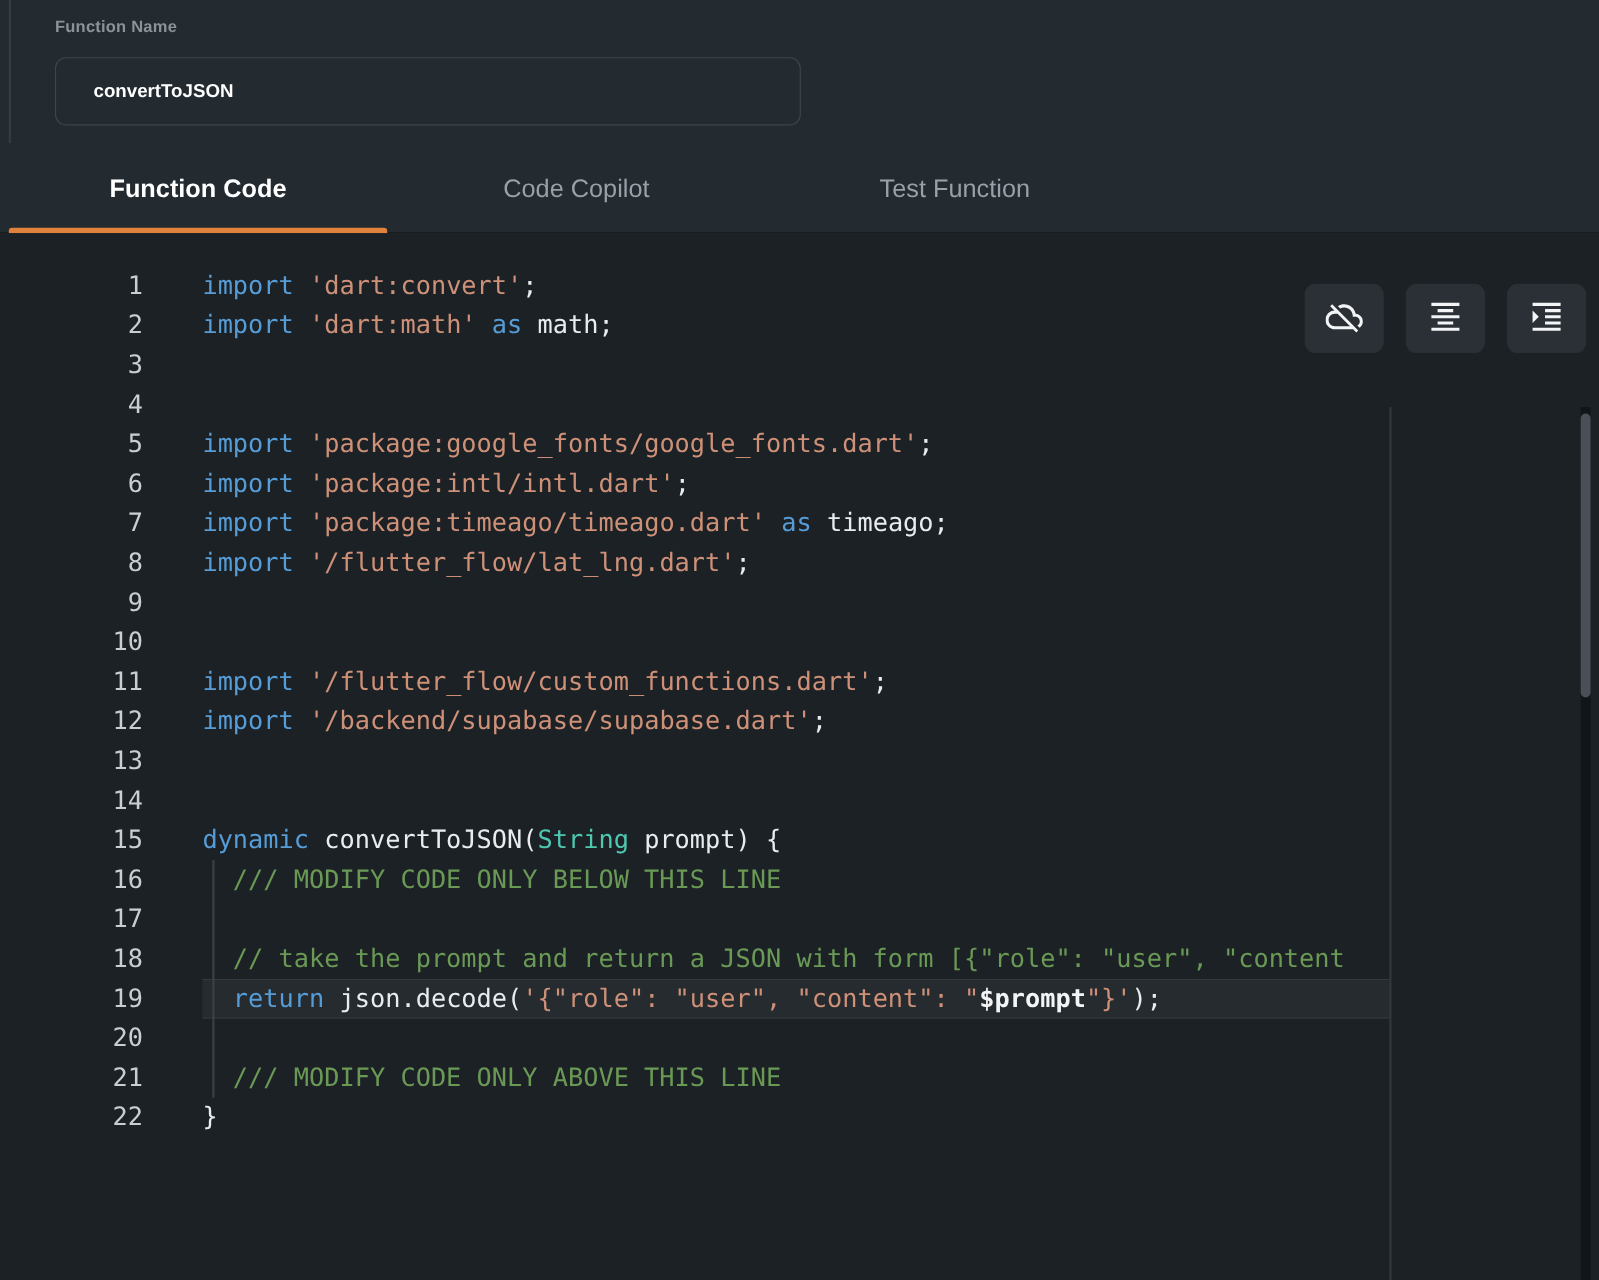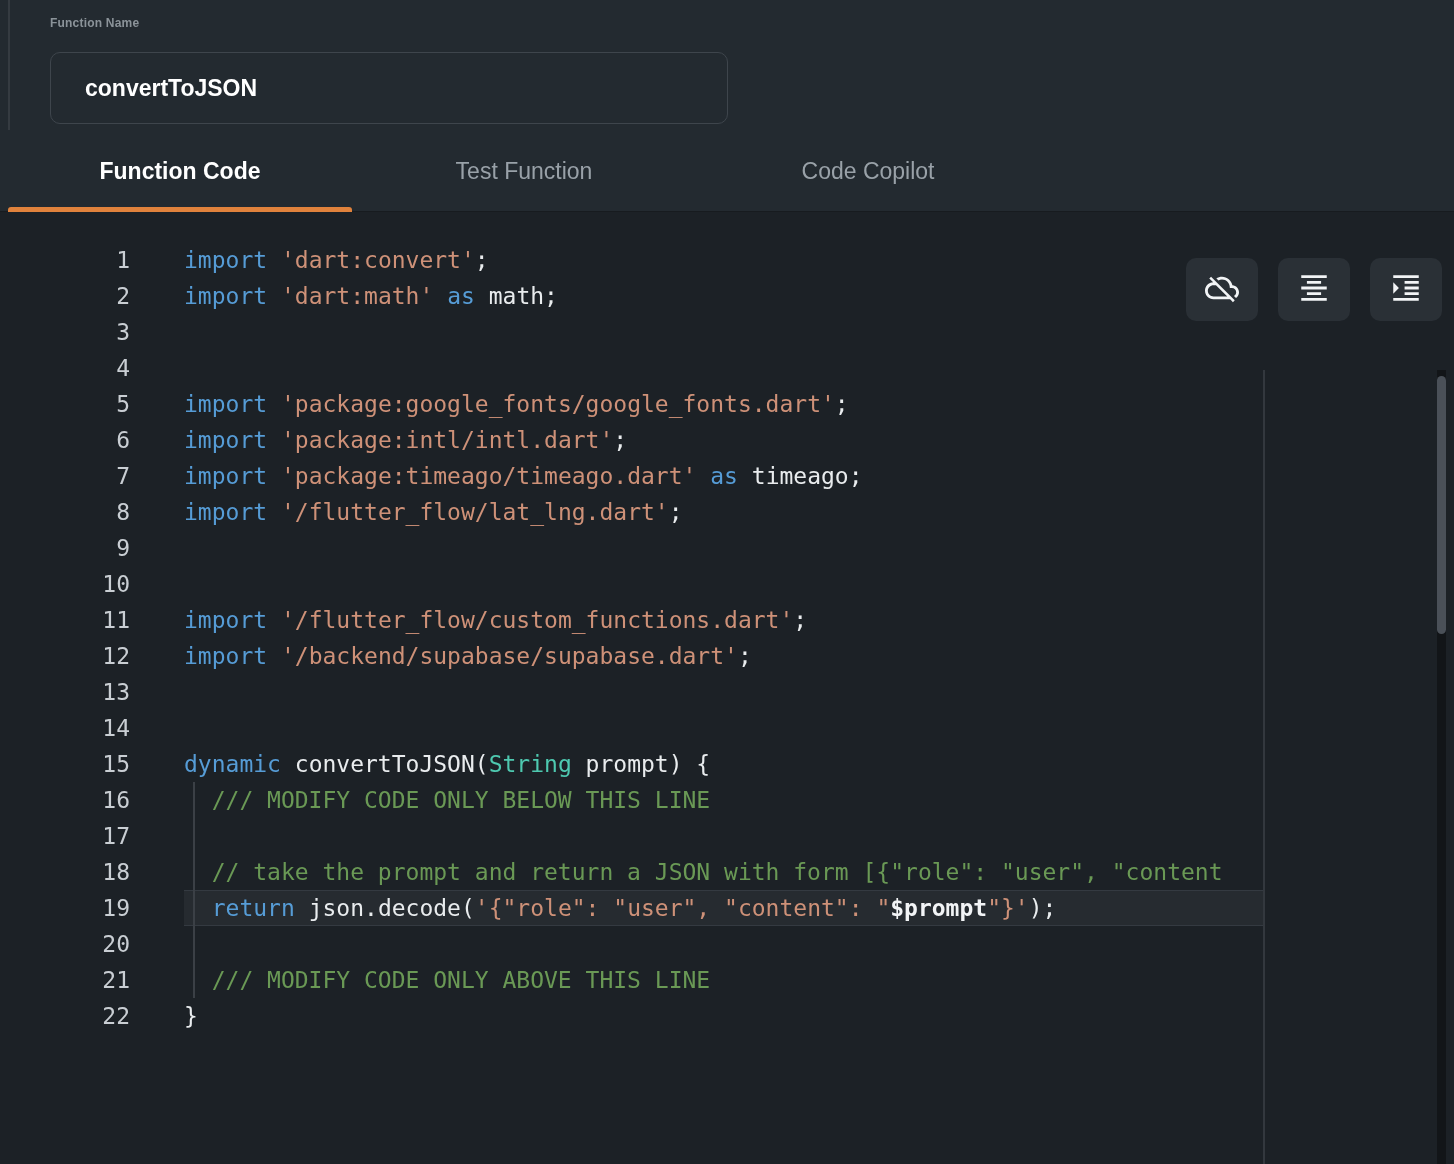--- a/index.html
+++ b/index.html
@@ -9,28 +9,28 @@
     background:var(--page-bg,#232A30);
     font-family:"Liberation Sans", sans-serif;
     overflow:hidden;
   }
   .left-edge {
     position:absolute; left:8px; top:0; width:2px; height:130px;
     background:var(--panel-border,#3A4046); opacity:.8;
   }
   .fn-label {
     position:absolute; left:50px; top:16px;
-    font-size:12px; font-weight:700; color:var(--label-gray,#8B9399);
+    font-size:15px; font-weight:700; color:var(--label-gray,#8B9399);
     letter-spacing:.2px;
   }
   .fn-input {
-    position:absolute; left:50px; top:52px; width:678px; height:72px;
+    position:absolute; left:50px; top:52px; width:678px; height:62px;
     border:1px solid var(--input-border,#3E454C); border-radius:10px;
     display:flex; align-items:center; padding-left:34px;
-    font-size:23px; font-weight:700; color:var(--text-primary,#fff);
+    font-size:17px; font-weight:700; color:var(--text-primary,#fff);
     background:transparent; cursor:text;
   }
   .tabbar {
     position:absolute; left:0; top:132px; width:100%; height:80px;
     display:flex; padding-left:8px; border-bottom:1px solid #171B1F;
   }
   .tab {
     width:344px; display:flex; align-items:center; justify-content:center;
     font-size:23px; color:var(--tab-inactive,#99A1A8); cursor:pointer; position:relative;text-align:center;
   }
@@ -89,22 +89,22 @@
 
 <div class="page">
 
   <div class="left-edge"></div>
 
   <div class="fn-label">Function Name</div>
   <div class="fn-input">convertToJSON</div>
 
   <div class="tabbar">
     <div class="tab active">Function Code</div>
+    <div class="tab">Code Copilot</div>
     <div class="tab">Test Function</div>
-    <div class="tab">Code Copilot</div>
   </div>
 
   <div class="editor">
 
     <div class="code-lines">
         <div class="code-row"><span class="gutter">1</span><span class="code-content"><span class="seg-kw">import</span><span class="seg-txt"> </span><span class="seg-str">'dart:convert'</span><span class="seg-txt">;</span></span></div>
         <div class="code-row"><span class="gutter">2</span><span class="code-content"><span class="seg-kw">import</span><span class="seg-txt"> </span><span class="seg-str">'dart:math'</span><span class="seg-txt"> </span><span class="seg-kw">as</span><span class="seg-txt"> math;</span></span></div>
         <div class="code-row"><span class="gutter">3</span><span class="code-content"></span></div>
         <div class="code-row"><span class="gutter">4</span></div>
         <div class="code-row"><span class="gutter">5</span><span class="code-content"><span class="seg-kw">import</span><span class="seg-txt"> </span><span class="seg-str">'package:google_fonts/google_fonts.dart'</span><span class="seg-txt">;</span></span></div>

